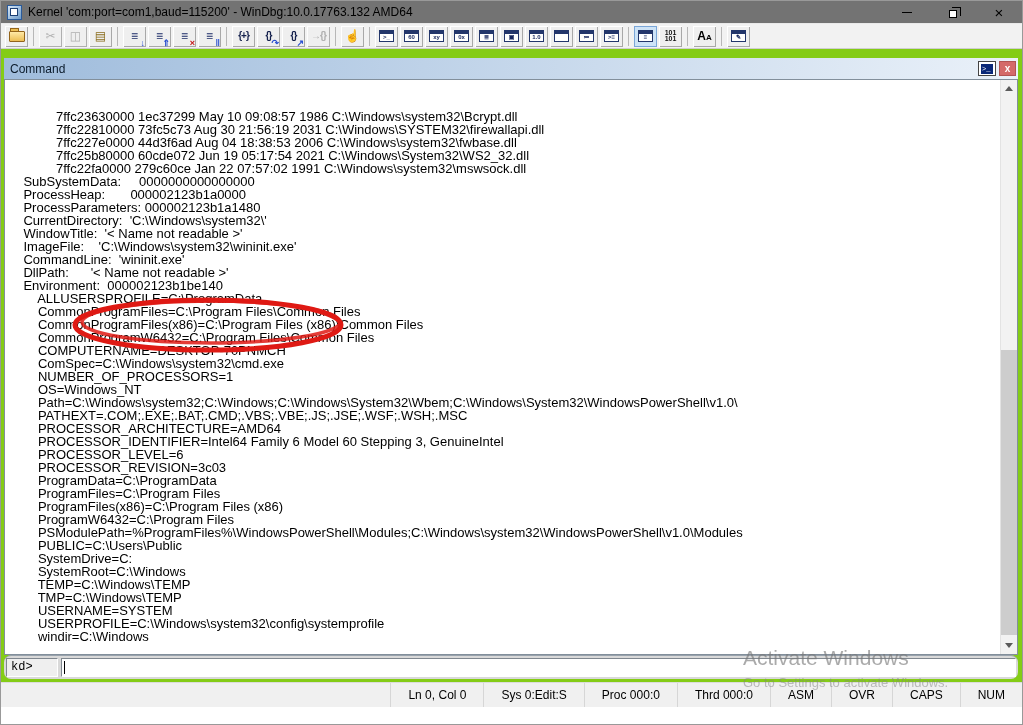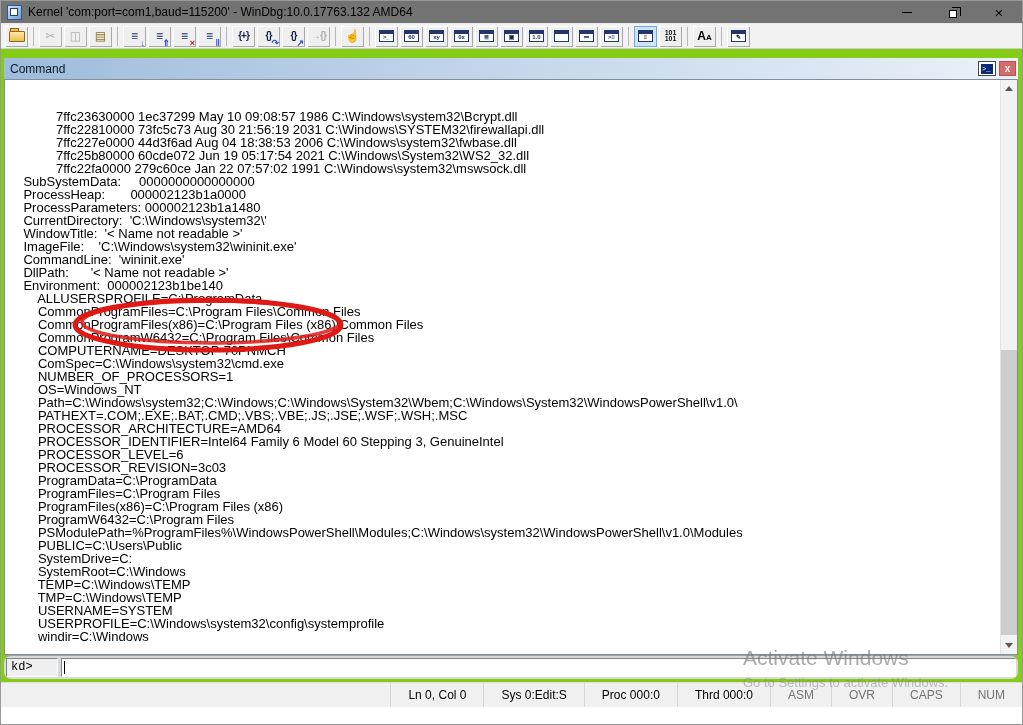--- a/index.html
+++ b/index.html
@@ -93,21 +93,21 @@
            font-size:12px;line-height:16px;padding-left:4px;flex:none;}
   .cmd-input{flex:1;height:19px;background:#fff;border:1px solid;border-color:#7f878f #fff #fff #7f878f;
            margin-left:3px;position:relative;}
   .caret{position:absolute;left:2px;top:2px;width:1px;height:13px;background:#000;}
 
   
   .statusbar{height:25px;background:#f0f0f0;border-top:1px solid #dcdcdc;display:flex;
            align-items:stretch;font-size:12px;}
   .status-fill{flex:1;}
   .status-seg{display:flex;align-items:center;padding:0 17px;border-left:1px solid #d6d6d6;white-space:nowrap;}
-  .status-seg.disabled{color:#737373;}
+  .status-seg.disabled{color:#000000;}
 
   
   .watermark{position:absolute;left:742px;top:645px;pointer-events:none;z-index:40;}
   .wm1{font-size:21px;color:rgba(118,118,118,.62);}
   .wm2{font-size:13px;margin-top:5px;color:rgba(130,130,130,.5);}
 </style>
 </head>
 <body>
 
 <div class="app">

